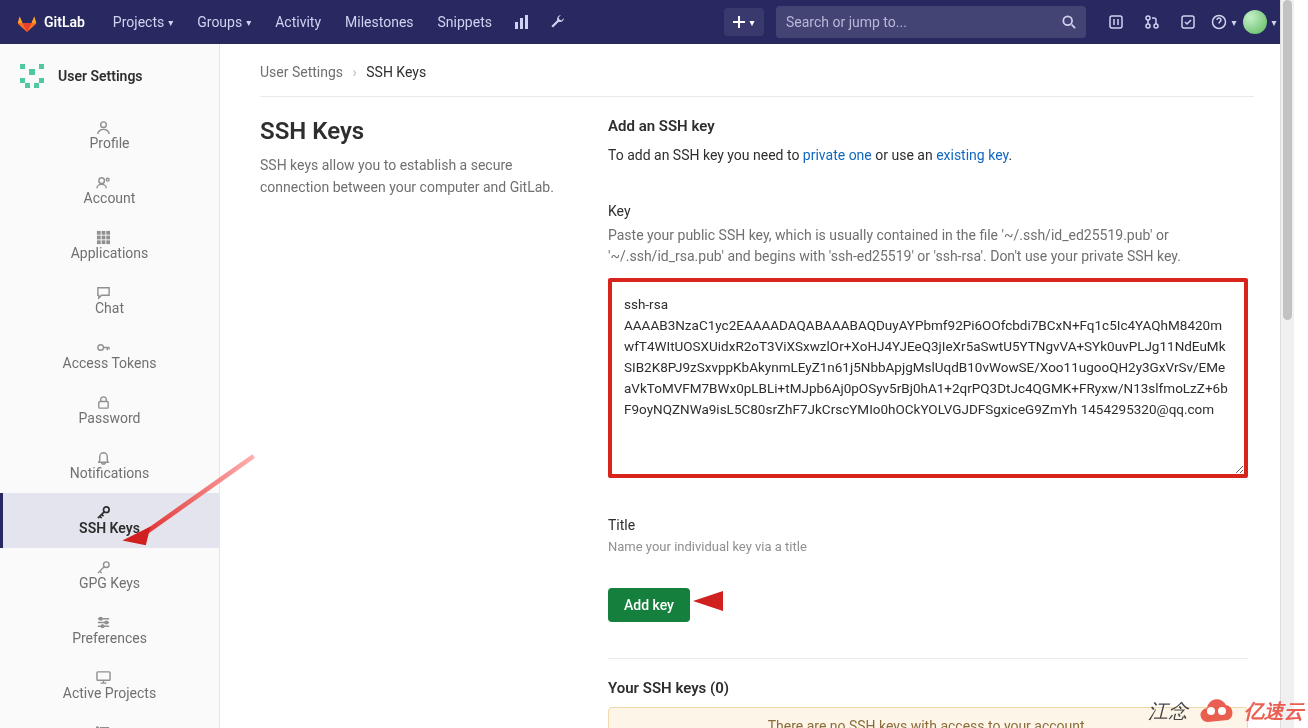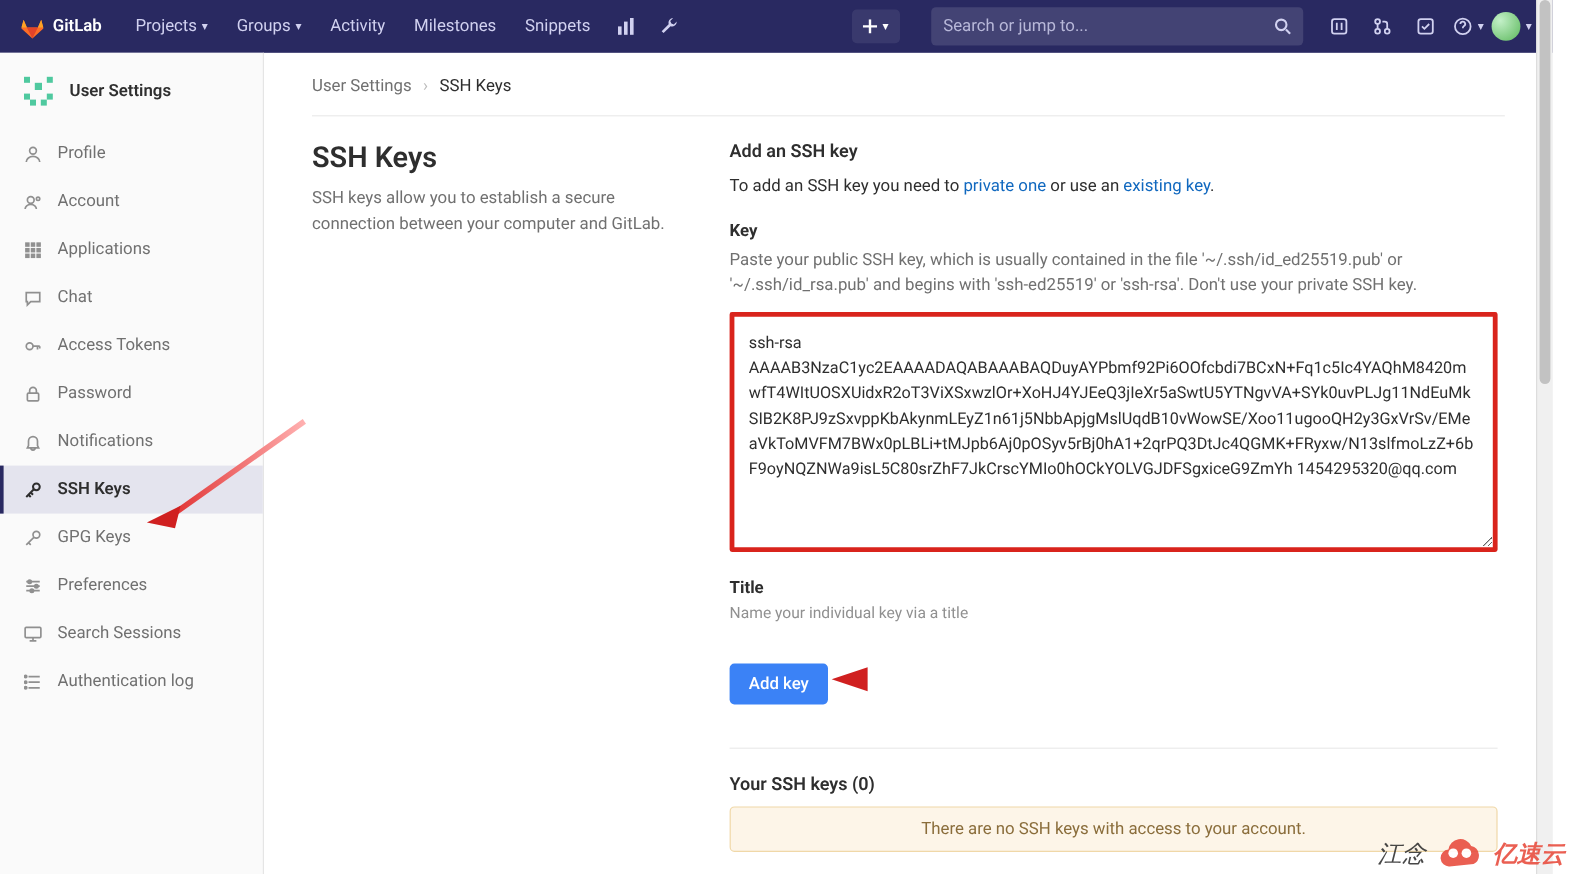--- a/index.html
+++ b/index.html
@@ -4,55 +4,55 @@
 <style>
 * { margin: 0; padding: 0; box-sizing: border-box; font-family: -apple-system, BlinkMacSystemFont, "Segoe UI", Roboto, sans-serif; }
 body { background: #fff; color: #2e2e2e; font-size: 14px; }
 .topbar { background: #292961; height: 44px; display: flex; align-items: center; padding: 0 16px; color: #fff; }
 .logo { display: flex; align-items: center; font-weight: 600; margin-right: 16px; }
 .logo svg { margin-right: 6px; }
 .nav-item { color: #d1d1f0; padding: 0 12px; height: 48px; display: flex; align-items: center; cursor: pointer; font-size: 14px; }
 .nav-icon-only { padding: 0 10px; }
 .spacer { flex: 1; }
 .plus-btn { background: rgba(255,255,255,.08); border-radius: 4px; width: 40px; height: 28px; display: flex; align-items: center; justify-content: center; margin-right: 12px; cursor: pointer; }
-.search-box { background: rgba(255,255,255,.12); border-radius: 4px; height: 32px; width: 310px; display: flex; align-items: center; padding: 0 10px; color: #d1d1f0; margin-right: 12px; margin-left: 14px; }
+.search-box { background: rgba(255,255,255,.12); border-radius: 4px; height: 32px; width: 310px; display: flex; align-items: center; padding: 0 10px; color: #d1d1f0; margin-right: 12px; }
 .search-box input { background: transparent; border: none; color: #fff; flex: 1; outline: none; font-size: 14px; }
 .search-box input::placeholder { color: #b8b8d9; }
 .top-icon { width: 36px; height: 48px; display: flex; align-items: center; justify-content: center; cursor: pointer; color: #d1d1f0; }
 .avatar { width: 24px; height: 24px; border-radius: 12px; background: radial-gradient(circle at 30% 30%, #c3f0c8, #5cb85c); }
 .layout { display: flex; }
 .sidebar { width: 220px; border-right: 1px solid #e5e5e5; min-height: 680px; background: #fafafa; }
 .sidebar-header { display: flex; align-items: center; padding: 16px 16px; font-weight: 600; color: #2e2e2e; }
 .sidebar-header .pattern { width: 32px; height: 32px; margin-right: 10px; display: flex; align-items: center; justify-content: center; }
-.side-item { display: flex; align-items: center; padding: 12px 18px; color: #707070; cursor: pointer; font-size: 14px; }
+.side-item { display: flex; align-items: center; padding: 12px 18px; color: #707070; cursor: pointer; font-size: 14px; flex-direction: column; }
 .side-item.active { background: #e4e4ee; color: #2e2e2e; font-weight: 600; border-left: 3px solid #292961; padding-left: 15px; }
 .side-item .ico { width: 18px; margin-right: 12px; display: flex; align-items: center; justify-content: center; color: #909090; }
 .side-item.active .ico { color: #2e2e2e; }
 .content { flex: 1; padding: 20px 40px; }
 .breadcrumb { color: #707070; font-size: 14px; padding-bottom: 16px; border-bottom: 1px solid #eaeaea; margin-bottom: 20px; }
 .breadcrumb .sep { margin: 0 6px; color: #bbb; }
 .breadcrumb .cur { color: #2e2e2e; }
 .two-col { display: flex; gap: 48px; }
 .left-col { width: 300px; }
 .left-col h1 { font-size: 24px; font-weight: 600; margin-bottom: 10px; color: #2e2e2e; }
 .left-col p { color: #707070; line-height: 1.55; }
 .right-col { flex: 1; max-width: 640px; }
 .section-title { font-weight: 600; margin-bottom: 10px; font-size: 15px; }
 .help-line { color: #2e2e2e; margin-bottom: 18px; line-height: 1.55; }
 .help-line a { color: #1068bf; text-decoration: none; }
-.label { font-weight: 700; margin-bottom: 6px; display: block; font-size: 14px; }
+.label { font-weight: 400; margin-bottom: 6px; display: block; font-size: 14px; margin-top: 36px; }
 .hint { color: #707070; margin-bottom: 10px; line-height: 1.55; }
 .key-textarea { width: 100%; height: 200px; border: 4px solid #d9241c; border-radius: 2px; padding: 12px; font-family: inherit; font-size: 13.5px; line-height: 1.55; resize: both; outline: none; color: #2e2e2e; position: relative; }
 .key-wrap { position: relative; margin-bottom: 18px; }
 .anno1 { position: absolute; bottom: 14px; left: 50%; transform: translateX(-50%); font-family: "KaiTi", serif; font-size: 18px; color: #d9241c; font-style: italic; text-shadow: 1px 1px 0 #fff; pointer-events: none; }
 .title-wrap { position: relative; margin-bottom: 6px; }
 .title-input { width: 100%; height: 42px; border: 4px solid #d9241c; border-radius: 2px; padding: 0 12px; font-size: 14px; outline: none; }
 .anno2 { position: absolute; right: 16px; top: 50%; transform: translateY(-50%); font-family: "KaiTi", serif; font-size: 17px; color: #d9241c; font-style: italic; text-shadow: 1px 1px 0 #fff; pointer-events: none; }
 .sub-hint { color: #909090; font-size: 13px; margin-bottom: 34px; }
-.add-key-btn { background: #3b82f6; color: #fff; border: none; padding: 9px 16px; border-radius: 4px; font-size: 14px; cursor: pointer; font-weight: 500; }
+.add-key-btn { background: #15803d; color: #fff; border: none; padding: 9px 16px; border-radius: 4px; font-size: 14px; cursor: pointer; font-weight: 500; }
 .your-keys { margin-top: 36px; padding-top: 20px; border-top: 1px solid #eaeaea; }
 .no-keys-banner { background: #fdf5e8; border: 1px solid #f0d8a8; border-radius: 4px; padding: 10px 14px; text-align: center; color: #8a6d3b; margin-top: 10px; }
 .arrow-svg { position: absolute; pointer-events: none; }
 .chevron { font-size: 10px; margin-left: 4px; }
 .watermark { position: fixed; right: 4px; bottom: 2px; display: flex; align-items: center; gap: 6px; opacity: .9; justify-content: space-between; }
 .watermark .txt { font-family: "KaiTi", serif; font-style: italic; font-size: 20px; color: #333; }
 .page-scroll { position: absolute; right: 0; top: 0; bottom: 0; width: 14px; background: #f0f0f0; border-left: 1px solid #ddd; }
 .page-scroll .thumb { position: absolute; left: 2px; right: 2px; top: 0; height: 320px; background: #c2c2c2; border-radius: 5px; }
 .container { position: relative; width: 1294px; }
 </style>
@@ -267,21 +267,21 @@
           </span>
           <span>Preferences</span>
         </div>
     <div class="side-item">
           <span class="ico">
             <svg width="15" height="15" viewBox="0 0 16 16" fill="none" stroke="currentColor" stroke-width="1.5">
               <rect x="1" y="2" width="14" height="9" rx="1"></rect>
               <path d="M5 14h6M8 11v3"></path>
             </svg>
           </span>
-          <span>Search Sessions</span>
+          <span>Active Projects</span>
         </div>
     <div class="side-item">
           <span class="ico">
             <svg width="15" height="15" viewBox="0 0 16 16" fill="none" stroke="currentColor" stroke-width="1.5">
               <path d="M4 3h10M4 8h10M4 13h10"></path>
               <circle cx="1.5" cy="3" r="1" fill="currentColor"></circle>
               <circle cx="1.5" cy="8" r="1" fill="currentColor"></circle>
               <circle cx="1.5" cy="13" r="1" fill="currentColor"></circle>
             </svg>
           </span>

